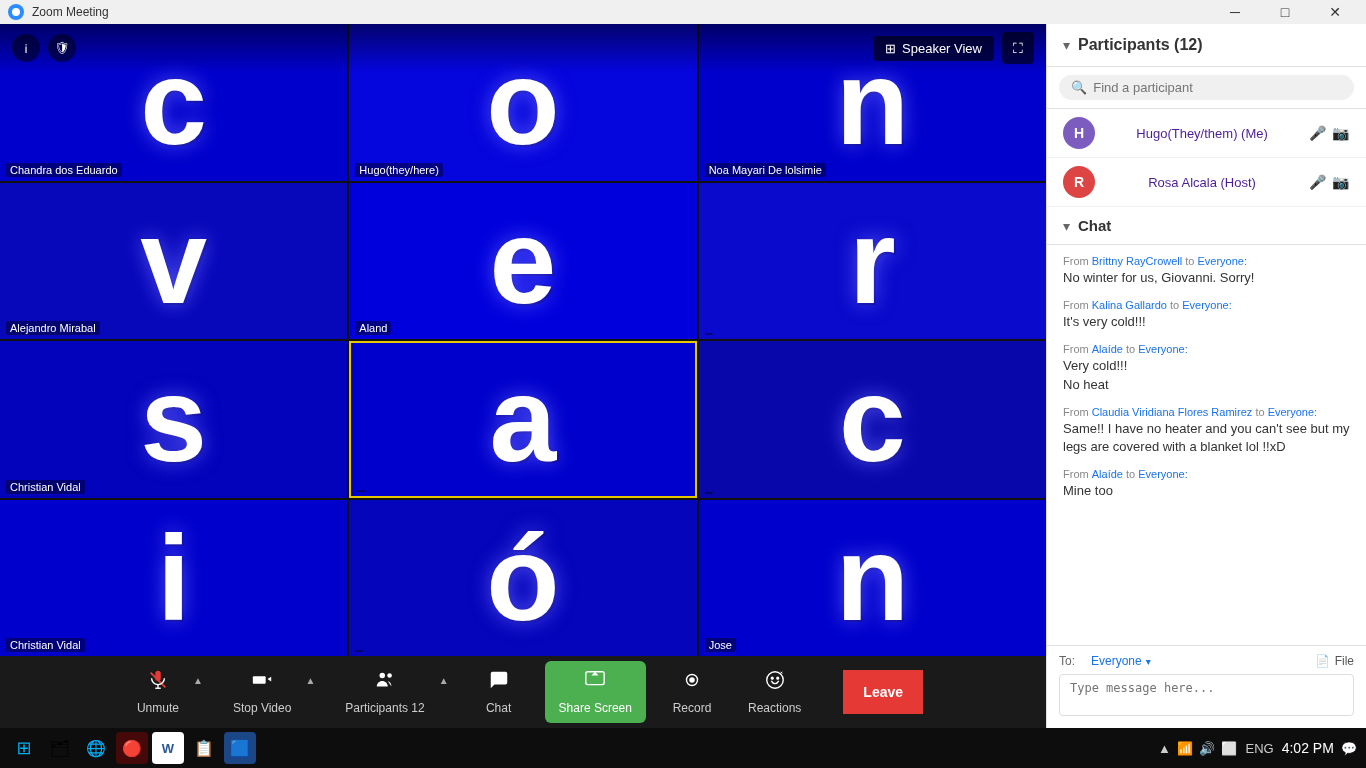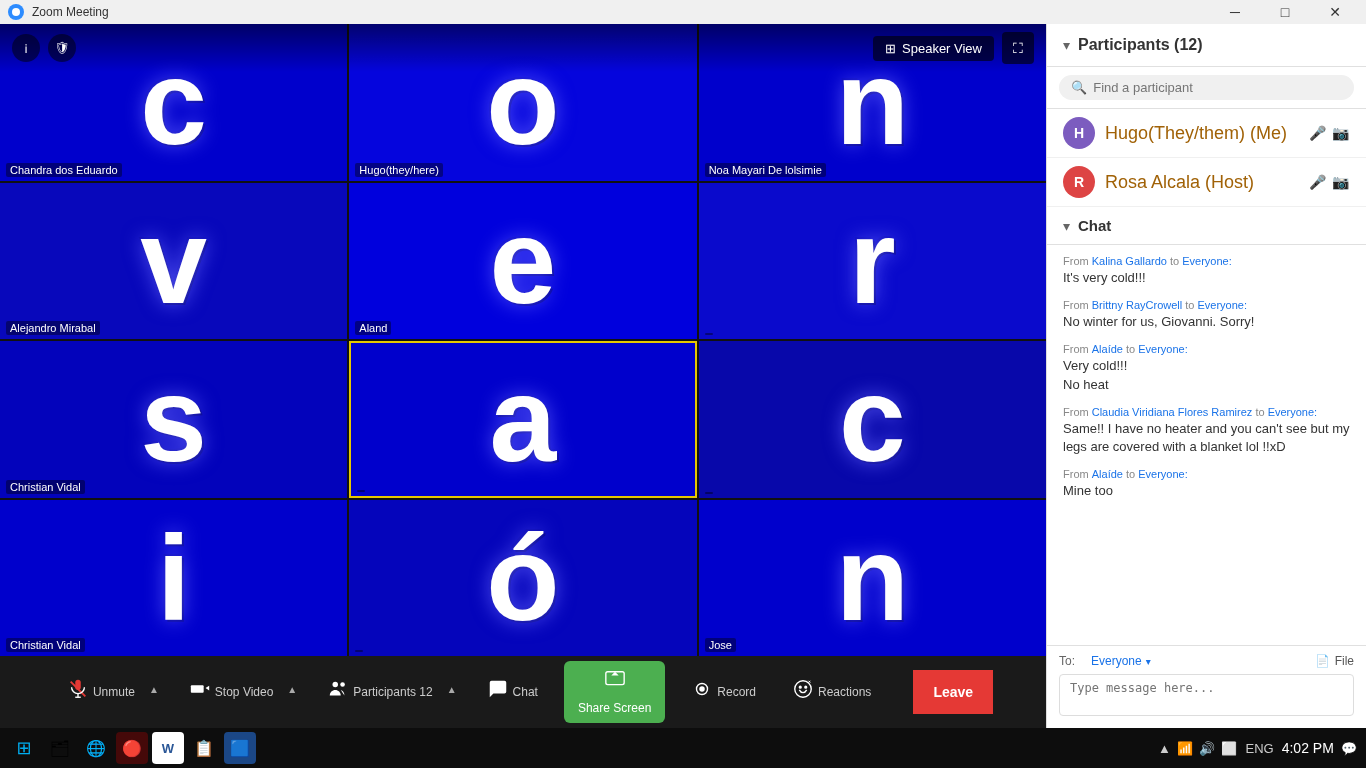--- a/index.html
+++ b/index.html
@@ -148,20 +148,21 @@
     }
 
     .toolbar-group {
       display: flex;
       align-items: center;
       margin: 0 4px;
     }
 
     .tool-btn {
       display: flex;
+      flex-direction: column;
       align-items: center;
       justify-content: center;
       background: transparent;
       border: none;
       color: white;
       cursor: pointer;
       padding: 6px 10px;
       border-radius: 6px;
       min-width: 60px;
       gap: 4px;
@@ -275,21 +276,21 @@
       width: 32px; height: 32px;
       border-radius: 50%;
       overflow: hidden;
       flex-shrink: 0;
       background: #ccc;
       display: flex; align-items: center; justify-content: center;
       font-size: 14px; font-weight: bold; color: white;
     }
     .avatar-hugo { background: #7c5cbf; }
     .avatar-rosa { background: #d44; }
-    .participant-name-text { flex: 1; font-size: 18px; color: #a16207; }
+    .participant-name-text { flex: 1; font-size: 13px; color: #4c1d95; text-align: center; }
     .participant-controls { display: flex; gap: 6px; }
     .mic-icon, .video-icon { font-size: 14px; color: #999; }
     .mic-muted { color: #e53935; }
 
     .action-buttons {
       display: flex;
       gap: 8px;
       padding: 10px 16px;
       background: white;
       border-top: 1px solid #eee;
@@ -652,30 +653,30 @@
     <div class="chat-section">
       <div class="chat-header">
         <button class="panel-chevron">▾</button>
         <span class="chat-title">Chat</span>
       </div>
 
       <div class="chat-messages">
 
         <div class="chat-message">
           <div class="chat-meta">
+            From <span class="from-name">Brittny RayCrowell</span> to <span class="to-name">Everyone:</span>
+          </div>
+          <div class="chat-text">No winter for us, Giovanni. Sorry!</div>
+        </div>
+
+        <div class="chat-message">
+          <div class="chat-meta">
             From <span class="from-name">Kalina Gallardo</span> to <span class="to-name">Everyone:</span>
           </div>
           <div class="chat-text">It's very cold!!!</div>
-        </div>
-
-        <div class="chat-message">
-          <div class="chat-meta">
-            From <span class="from-name">Brittny RayCrowell</span> to <span class="to-name">Everyone:</span>
-          </div>
-          <div class="chat-text">No winter for us, Giovanni. Sorry!</div>
         </div>
 
         <div class="chat-message">
           <div class="chat-meta">
             From <span class="from-name">Alaíde</span> to <span class="to-name">Everyone:</span>
           </div>
           <div class="chat-text">Very cold!!!<br>No heat</div>
         </div>
 
         <div class="chat-message">

